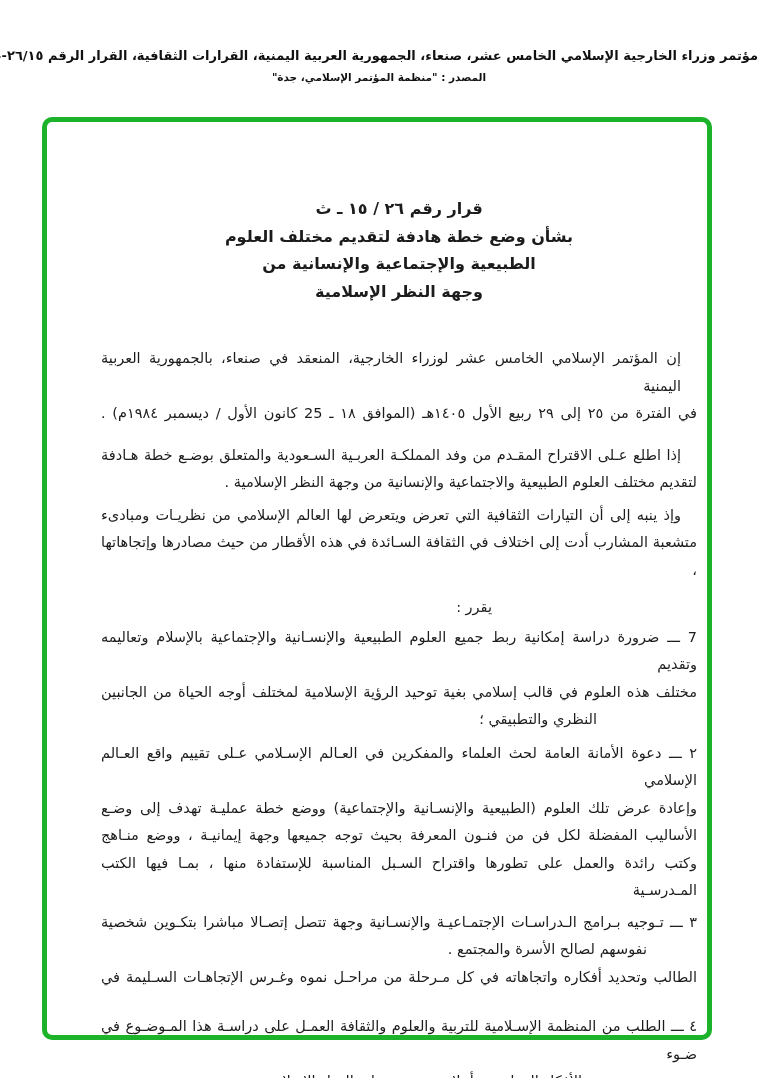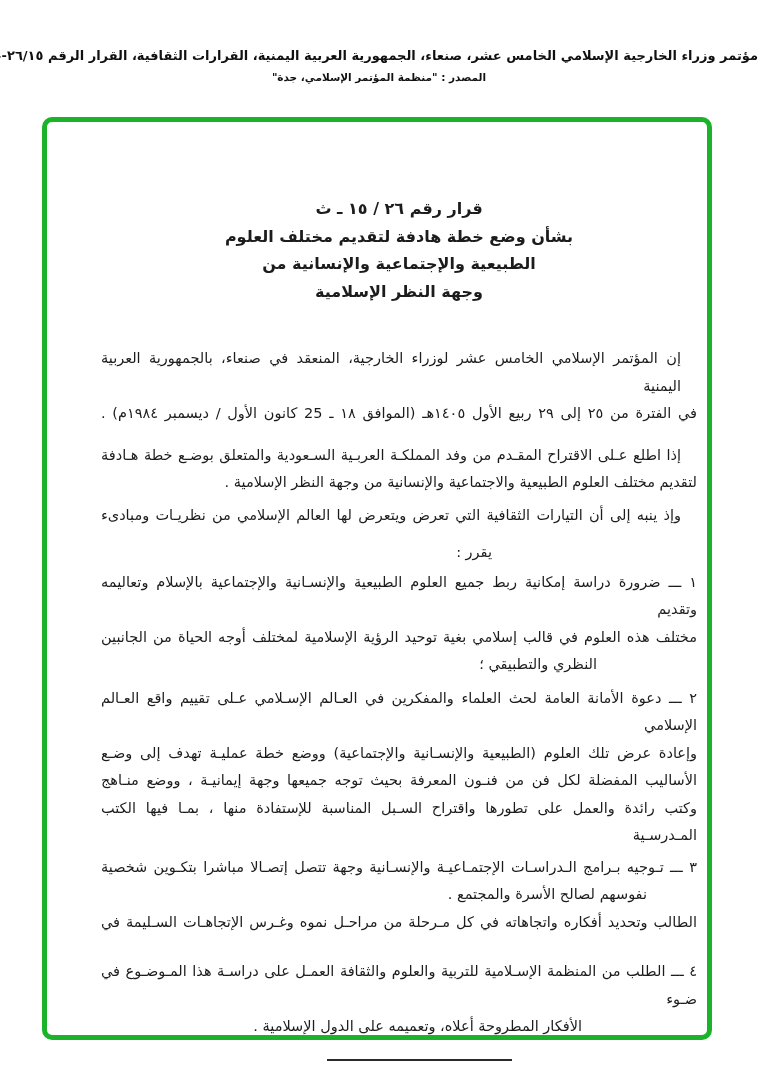--- a/index.html
+++ b/index.html
@@ -75,26 +75,27 @@
       <div class="ln jl">في الفترة من ٢٥ إلى ٢٩ ربيع الأول ١٤٠٥هـ (الموافق ١٨ ـ 25 كانون الأول / ديسمبر ١٩٨٤م) .</div>
     </div>
 
     <div class="para p2">
       <div class="ln jl fi">إذا اطلع عـلى الاقتراح المقـدم من وفد المملكـة العربـية السـعودية والمتعلق بوضـع خطة هـادفة</div>
       <div class="ln end">لتقديم مختلف العلوم الطبيعية والاجتماعية والإنسانية من وجهة النظر الإسلامية .</div>
     </div>
 
     <div class="para p3">
       <div class="ln jl fi">وإذ ينبه إلى أن التيارات الثقافية التي تعرض ويتعرض لها العالم الإسلامي من نظريـات ومبادىء</div>
+      <div class="ln jl">متشعبة المشارب أدت إلى اختلاف في الثقافة السـائدة في هذه الأقطار من حيث مصادرها وإتجاهاتها ،</div>
     </div>
 
     <div class="ln decree">يقرر :</div>
 
     <div class="item i1">
-      <div class="ln jl">١ ـــ ضرورة دراسة إمكانية ربط جميع العلوم الطبيعية والإنسـانية والإجتماعية بالإسلام وتعاليمه وتقديم</div>
+      <div class="ln jl">7 ـــ ضرورة دراسة إمكانية ربط جميع العلوم الطبيعية والإنسـانية والإجتماعية بالإسلام وتعاليمه وتقديم</div>
       <div class="ln jl">مختلف هذه العلوم في قالب إسلامي بغية توحيد الرؤية الإسلامية لمختلف أوجه الحياة من الجانبين</div>
       <div class="ln end pr100">النظري والتطبيقي ؛</div>
     </div>
 
     <div class="item i2">
       <div class="ln jl">٢ ـــ دعوة الأمانة العامة لحث العلماء والمفكرين في العـالم الإسـلامي عـلى تقييم واقع العـالم الإسلامي</div>
       <div class="ln jl">وإعادة عرض تلك العلوم (الطبيعية والإنسـانية والإجتماعية) ووضع خطة عمليـة تهدف إلى وضـع</div>
       <div class="ln jl">الأساليب المفضلة لكل فن من فنـون المعرفة بحيث توجه جميعها وجهة إيمانيـة ، ووضع منـاهج</div>
       <div class="ln jl">وكتب رائدة والعمل على تطورها واقتراح السـبل المناسبة للإستفادة منها ، بمـا فيها الكتب المـدرسـية</div>
     </div>

